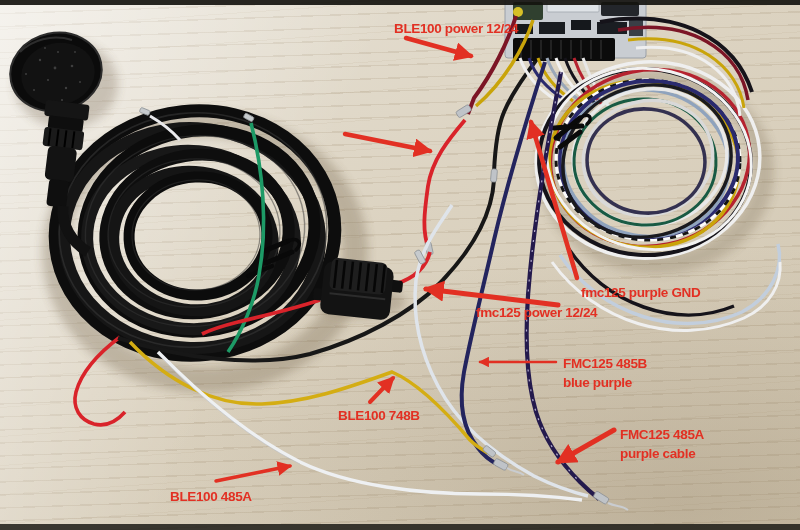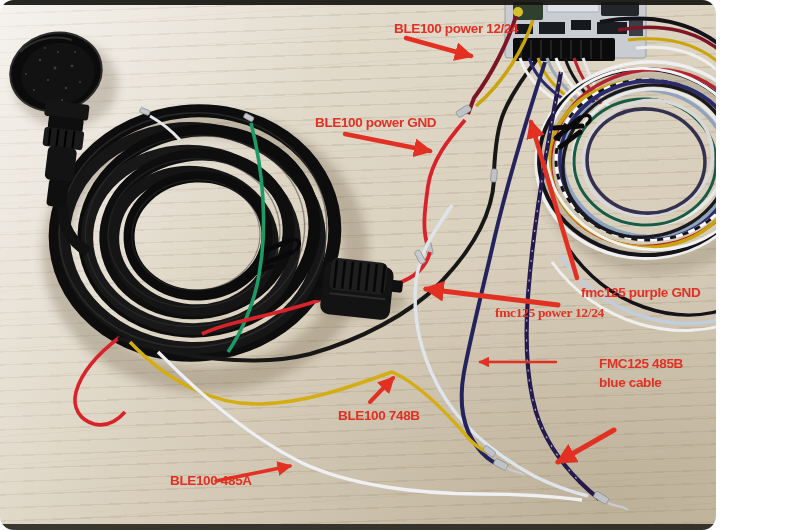--- a/index.html
+++ b/index.html
@@ -1,25 +1,24 @@
 <!DOCTYPE html>
 <html><head>
 <meta charset="utf-8">
 <style>
   html,body{margin:0;padding:0;}
   .scene{
-    position:relative;width:716px;height:530px;overflow:hidden;
+    position:relative;width:800px;height:530px;overflow:hidden;
     font-family:"Liberation Sans",sans-serif;
     background:
       linear-gradient(115deg, rgba(255,255,255,0.55) 0%, rgba(255,255,255,0) 38%),
       radial-gradient(120% 90% at 85% 95%, rgba(120,100,70,0.22) 0%, rgba(0,0,0,0) 55%),
       repeating-linear-gradient(178deg, rgba(150,130,100,0.18) 0px, rgba(150,130,100,0.18) 1.4px, rgba(0,0,0,0) 1.4px, rgba(0,0,0,0) 13px),
       repeating-linear-gradient(176deg, rgba(170,150,118,0.10) 0px, rgba(170,150,118,0.10) 1px, rgba(0,0,0,0) 1px, rgba(0,0,0,0) 29px),
       linear-gradient(150deg,#e9e4d9 0%,#dcd3c1 45%,#cfc4ae 100%);
-    border-radius: 14px;
   }
   svg{position:absolute;left:0;top:0;}
   .lbl{
     position:absolute;color:#e23023;font-weight:700;font-size:13.5px;
     letter-spacing:-0.35px;line-height:19px;white-space:nowrap;z-index:5;
   }
   .lbl span{display:block;}
 </style>
 </head>
 <body>
@@ -228,23 +227,26 @@
     <line x1="577" y1="278" x2="531" y2="122" stroke-width="4.5" marker-end="url(#ah)"></line>
     <line x1="558" y1="305" x2="426" y2="289" stroke-width="5" marker-end="url(#ah)"></line>
     <line x1="556" y1="362" x2="480" y2="362" stroke-width="2.5" marker-end="url(#ah)"></line>
     <line x1="370" y1="402" x2="393" y2="378" stroke-width="4" marker-end="url(#ah)"></line>
     <line x1="614" y1="430" x2="558" y2="462" stroke-width="5" marker-end="url(#ah)"></line>
     <line x1="216" y1="481" x2="290" y2="466" stroke-width="3.5" marker-end="url(#ah)"></line>
   </g>
 </svg>
 
   <div class="lbl" style="left:394px;top:19px;">BLE100 power 12/24</div>
-  <div class="lbl" style="left:315px;top:113px;">BLE100 power GND</div>
   <div class="lbl" style="left:581px;top:283px;">fmc125 purple GND</div>
-  <div class="lbl" style="left:495px;top:303px;font-family:Liberation Serif, serif;">fmc125 power 12/24</div>
-  <div class="lbl" style="left:563px;top:354px;margin-left:36px;">
+  <div class="lbl" style="left:476px;top:303px;">fmc125 power 12/24</div>
+  <div class="lbl" style="left:563px;top:354px;">
     <span>FMC125 485B</span>
-    <span>blue cable</span>
+    <span>blue purple</span>
   </div>
   <div class="lbl" style="left:338px;top:406px;">BLE100 748B</div>
-  <div class="lbl" style="left:130px;top:471px;padding-left:40px;">BLE100 485A</div>
+  <div class="lbl" style="left:620px;top:425px;">
+    <span>FMC125 485A</span>
+    <span>purple cable</span>
+  </div>
+  <div class="lbl" style="left:130px;top:487px;padding-left:40px;">BLE100 485A</div>
 
 </div>
 
 </body></html>

